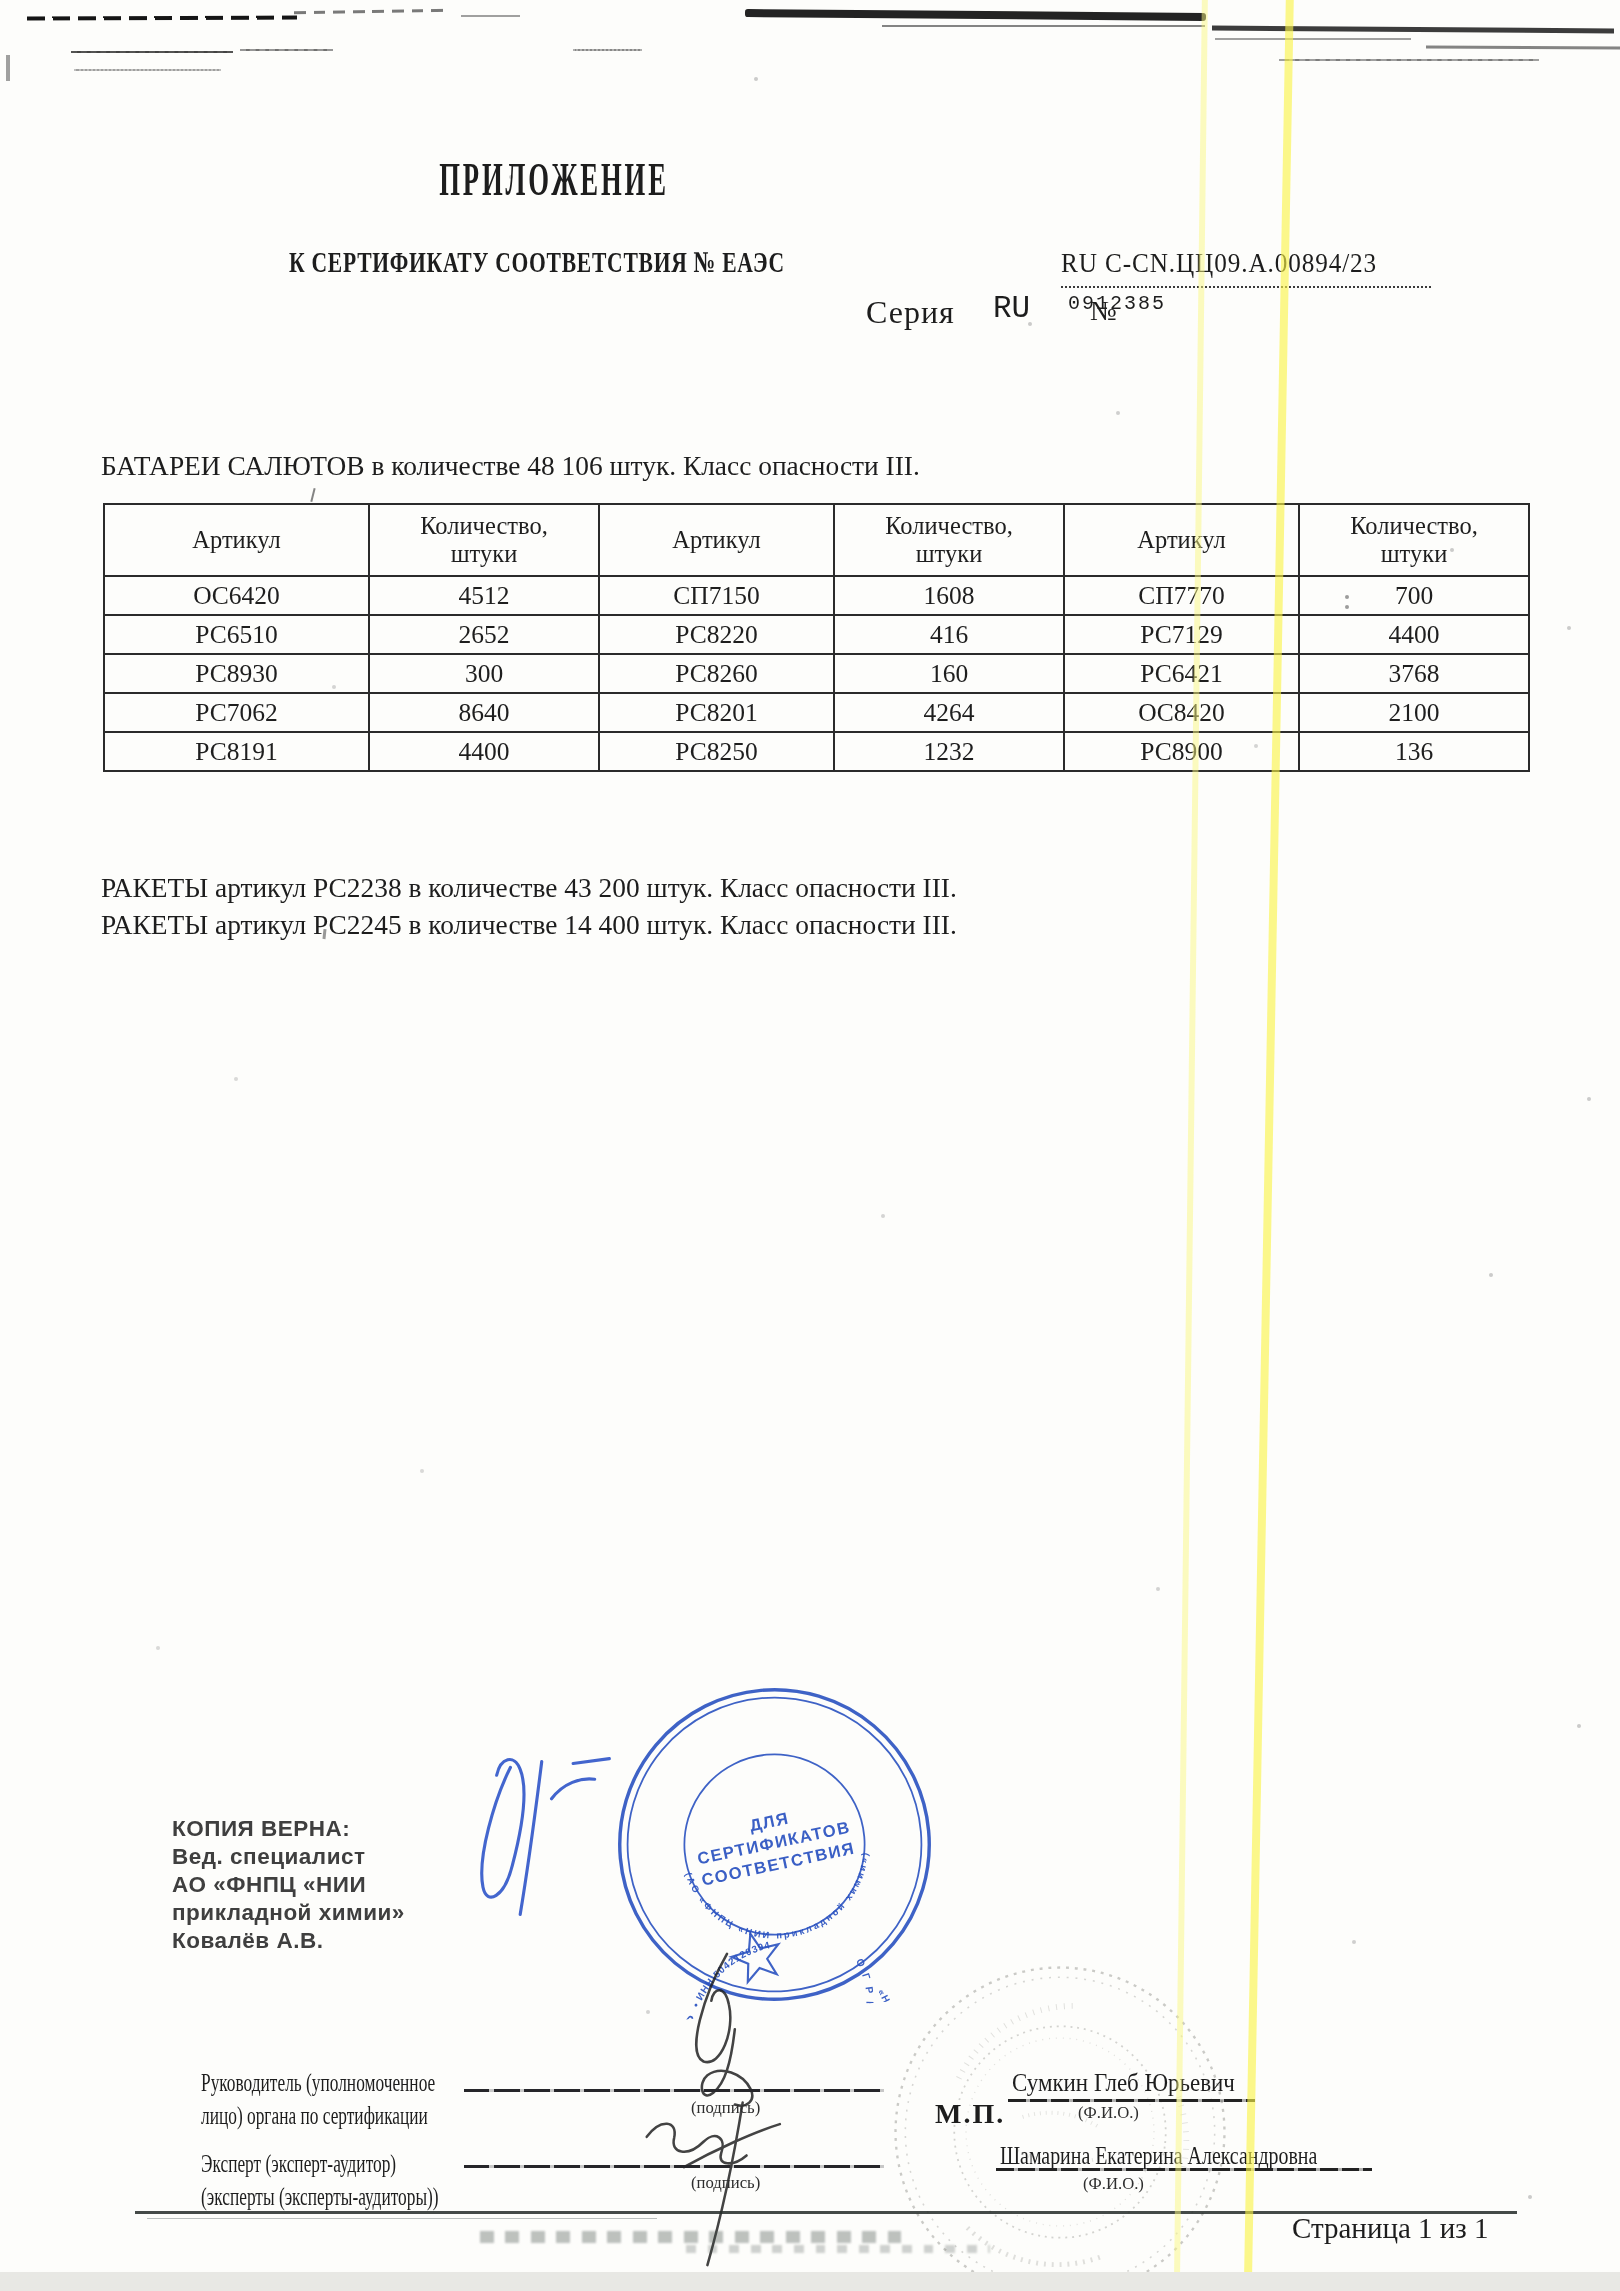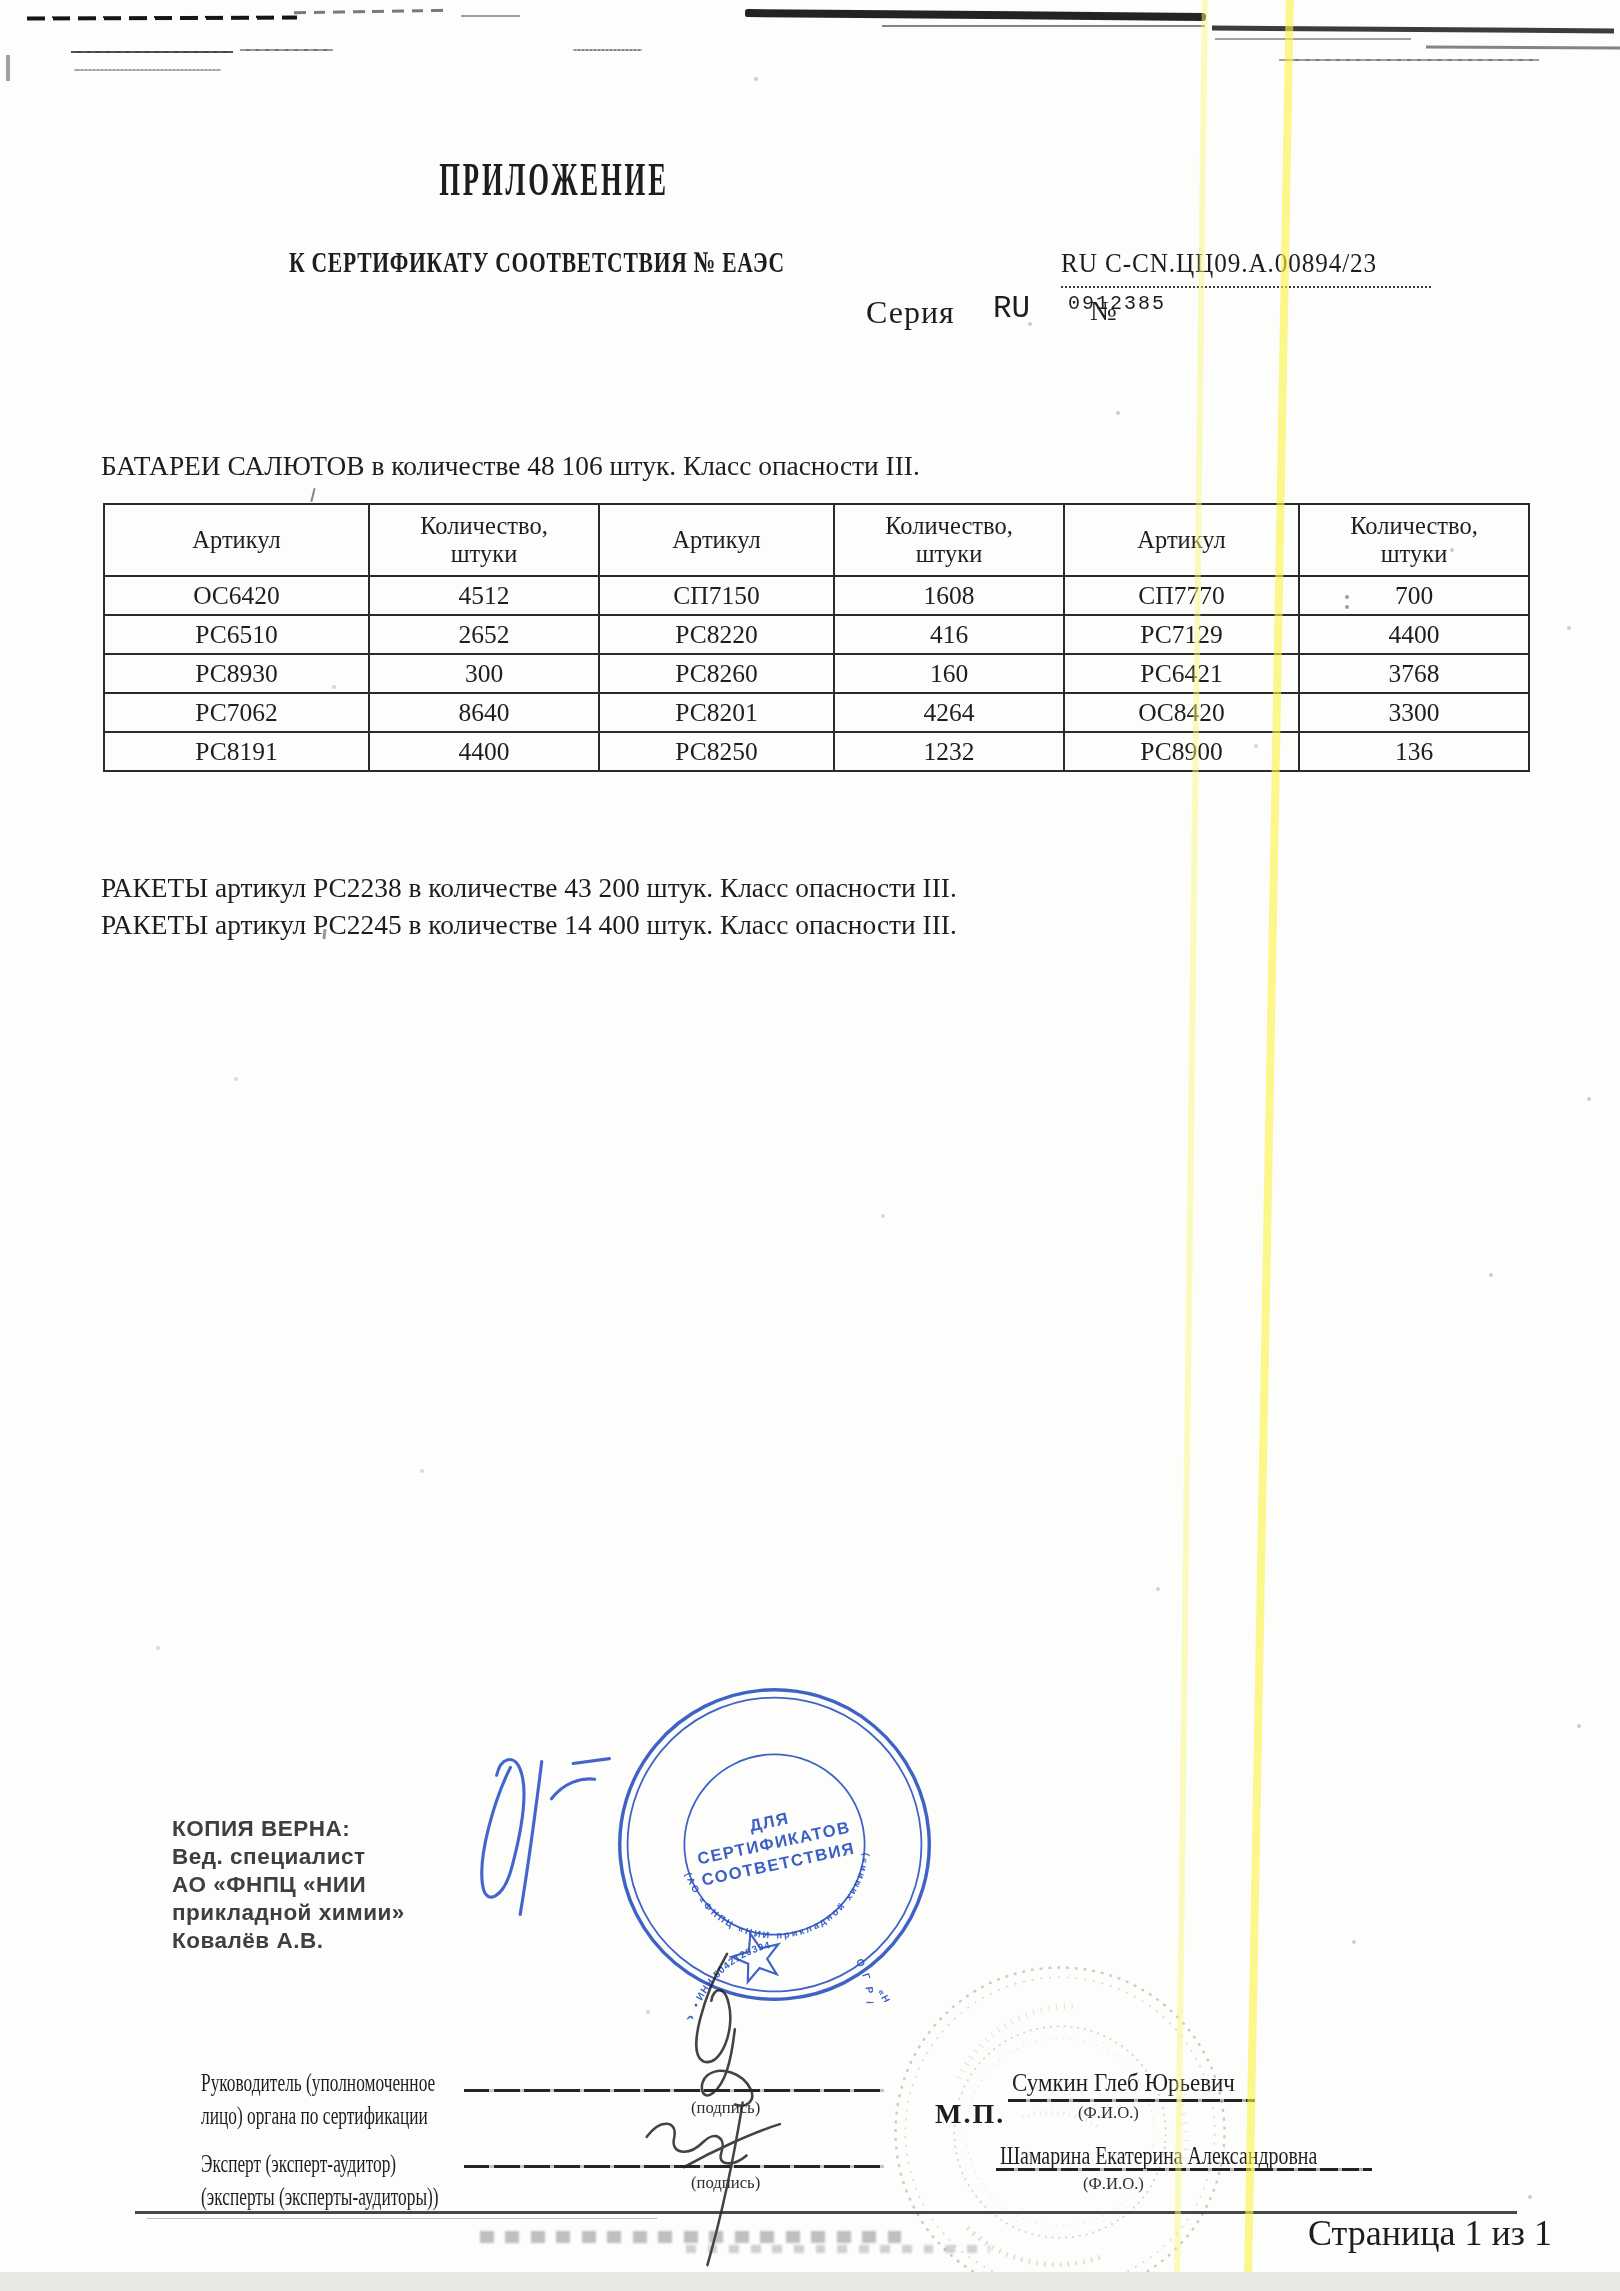--- a/index.html
+++ b/index.html
@@ -18,21 +18,21 @@
   .batt-table th{font-size:24.5px;height:70px;vertical-align:middle;}
   .batt-table td{font-size:25.5px;height:37px;vertical-align:middle;}
   .copy-note{font-family:"Liberation Sans","DejaVu Sans",sans-serif;font-weight:bold;font-size:22.5px;
              color:#3f3f3f;line-height:28px;letter-spacing:0.5px;}
   .flabel{font-size:25.5px;transform:scaleX(.68);transform-origin:left top;white-space:nowrap;line-height:33px;}
   .sigline{height:2.9px;background:repeating-linear-gradient(90deg,#26262a 0 25.5px,rgba(40,40,45,.25) 25.5px 30px);}
   .nameline{height:2.9px;background:repeating-linear-gradient(90deg,#222 0 17.6px,rgba(30,30,30,.35) 17.6px 21.6px);}
   .caption{font-size:16.7px;color:#2e2e2e;text-align:left;white-space:nowrap;}
   .name{font-size:25.5px;white-space:nowrap;transform-origin:left top;}
   .mp{font-size:28px;font-weight:bold;letter-spacing:2px;}
-  .pageno{font-size:36px;white-space:nowrap;margin-left:16px;}
+  .pageno{font-size:29px;white-space:nowrap;}
   .ystripe{position:absolute;top:-11.8px;height:2315px;pointer-events:none;filter:blur(0.6px);}
   .ghost{position:absolute;filter:blur(1.2px);}
   .speckles{position:absolute;left:0;top:0;width:2px;height:2px;background:transparent;border-radius:50%;
     box-shadow:510px 176px 0 1px rgba(90,90,90,.3),1117px 412px 0 1px rgba(90,90,90,.28),
     333px 686px 0 1px rgba(90,90,90,.25),1451px 549px 0 1px rgba(90,90,90,.3),
     235px 1078px 0 1px rgba(90,90,90,.22),882px 1215px 0 1px rgba(90,90,90,.25),
     1490px 1274px 0 1px rgba(90,90,90,.3),421px 1470px 0 1px rgba(90,90,90,.22),
     1157px 1588px 0 1px rgba(90,90,90,.26),647px 2011px 0 1px rgba(90,90,90,.25),
     1353px 1941px 0 1px rgba(90,90,90,.28),1529px 2196px 0 1px rgba(90,90,90,.3),
     872px 892px 0 1px rgba(90,90,90,.2),1029px 323px 0 1px rgba(90,90,90,.3),
@@ -130,21 +130,21 @@
           <td>160</td>
           <td>РС6421</td>
           <td>3768</td>
         </tr>
         <tr>
           <td>РС7062</td>
           <td>8640</td>
           <td>РС8201</td>
           <td>4264</td>
           <td>ОС8420</td>
-          <td>3300</td>
+          <td>2100</td>
         </tr>
         <tr>
           <td>РС8191</td>
           <td>4400</td>
           <td>РС8250</td>
           <td>1232</td>
           <td>РС8900</td>
           <td>136</td>
         </tr>
       </tbody>

